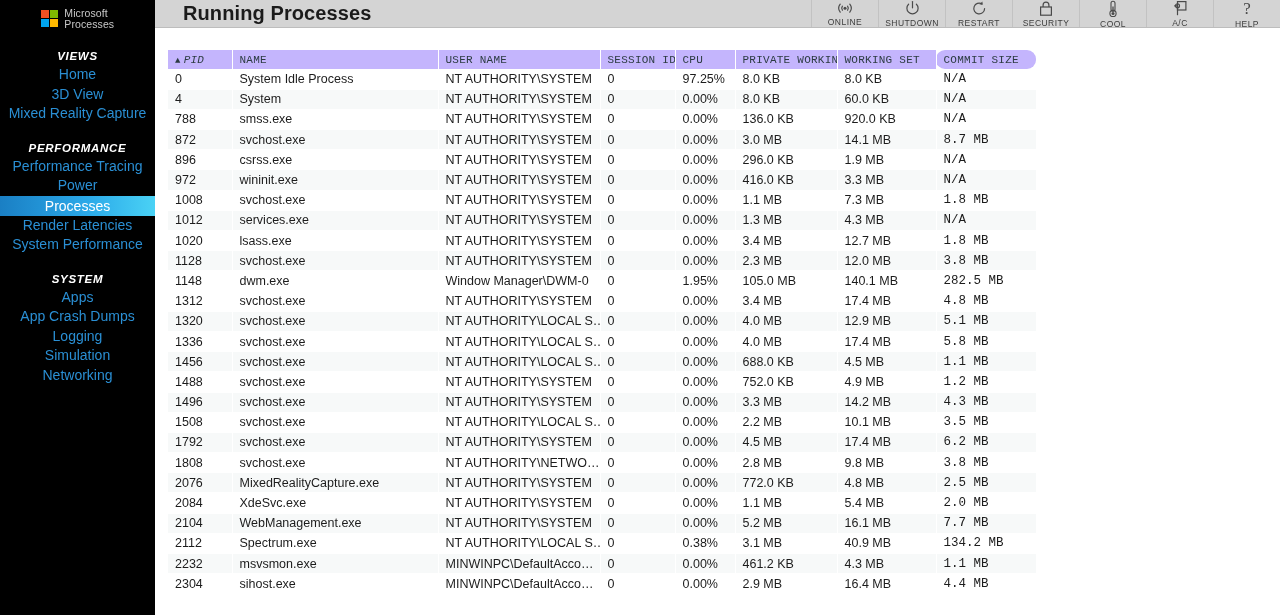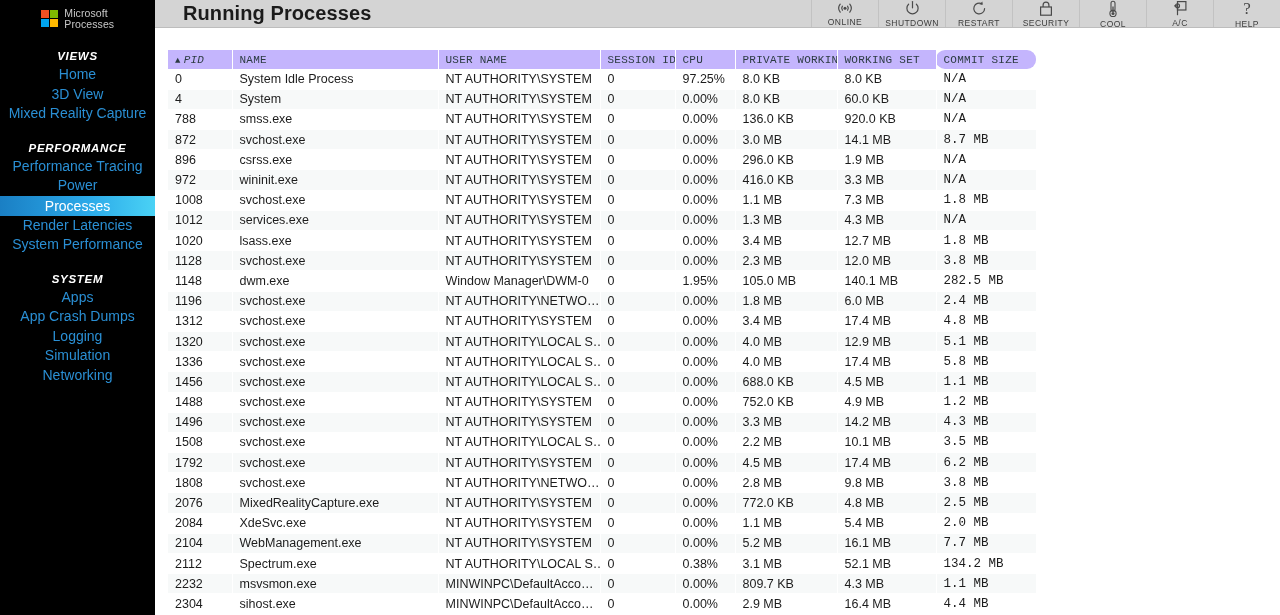--- a/index.html
+++ b/index.html
@@ -398,30 +398,20 @@
             <tr class="odd">
               <td>1148</td>
               <td>dwm.exe</td>
               <td>Window Manager\DWM-0</td>
               <td>0</td>
               <td>1.95%</td>
               <td>105.0 MB</td>
               <td>140.1 MB</td>
               <td>282.5 MB</td>
             </tr>
-            <tr class="even">
-              <td>1196</td>
-              <td>svchost.exe</td>
-              <td>NT AUTHORITY\NETWO…</td>
-              <td>0</td>
-              <td>0.00%</td>
-              <td>1.8 MB</td>
-              <td>6.0 MB</td>
-              <td>2.4 MB</td>
-            </tr>
             <tr class="odd">
               <td>1312</td>
               <td>svchost.exe</td>
               <td>NT AUTHORITY\SYSTEM</td>
               <td>0</td>
               <td>0.00%</td>
               <td>3.4 MB</td>
               <td>17.4 MB</td>
               <td>4.8 MB</td>
             </tr>
@@ -535,30 +525,30 @@
               <td>16.1 MB</td>
               <td>7.7 MB</td>
             </tr>
             <tr class="odd">
               <td>2112</td>
               <td>Spectrum.exe</td>
               <td>NT AUTHORITY\LOCAL S…</td>
               <td>0</td>
               <td>0.38%</td>
               <td>3.1 MB</td>
-              <td>52.1 MB</td>
+              <td>40.9 MB</td>
               <td>134.2 MB</td>
             </tr>
             <tr class="even">
               <td>2232</td>
               <td>msvsmon.exe</td>
               <td>MINWINPC\DefaultAcco…</td>
               <td>0</td>
               <td>0.00%</td>
-              <td>809.7 KB</td>
+              <td>461.2 KB</td>
               <td>4.3 MB</td>
               <td>1.1 MB</td>
             </tr>
             <tr class="odd">
               <td>2304</td>
               <td>sihost.exe</td>
               <td>MINWINPC\DefaultAcco…</td>
               <td>0</td>
               <td>0.00%</td>
               <td>2.9 MB</td>

